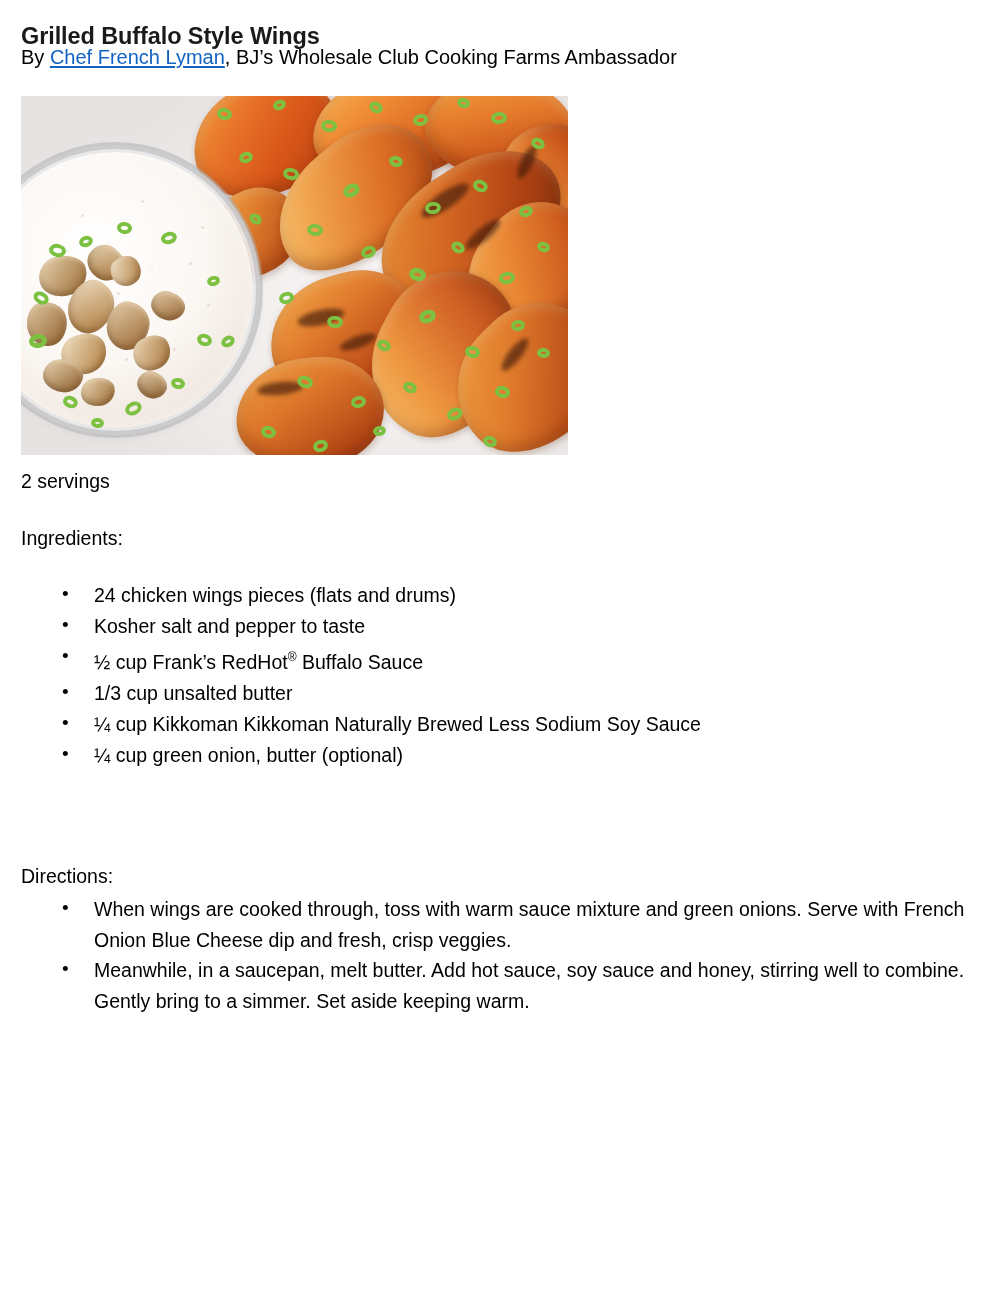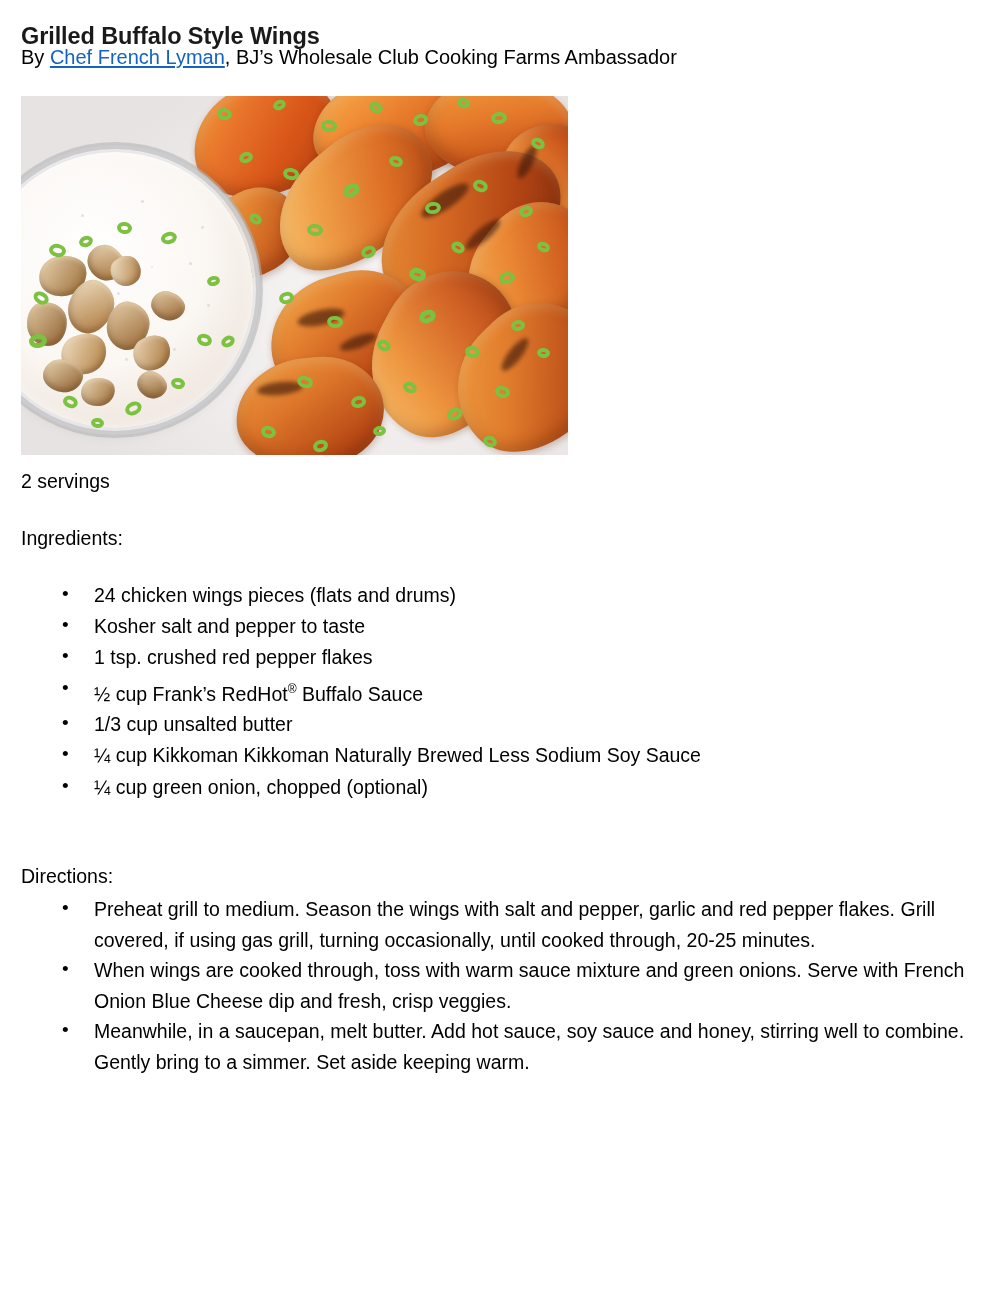--- a/index.html
+++ b/index.html
@@ -343,27 +343,25 @@
         </div>
     </div>
   </div>
 
   <div class="servings">2 servings</div>
 
   <div class="section-label" id="ingredients-label">Ingredients:</div>
   <ul class="bullet-list" id="ingredients-list">
       <li class="bullet-item">24 chicken wings pieces (flats and drums)</li>
       <li class="bullet-item">Kosher salt and pepper to taste</li>
-      <li class="bullet-item">1 tsp. crushed red pepper flakes</li>
       <li class="bullet-item">½ cup Frank’s RedHot<span class="reg">®</span> Buffalo  Sauce</li>
       <li class="bullet-item">1/3 cup unsalted butter</li>
       <li class="bullet-item">¼ cup Kikkoman Kikkoman Naturally Brewed Less Sodium Soy Sauce</li>
-      <li class="bullet-item">¼ cup green onion, chopped (optional)</li>
+      <li class="bullet-item">¼ cup green onion, butter (optional)</li>
     </ul>
 
   <div class="section-label" id="directions-label">Directions:</div>
   <ul class="bullet-list" id="directions-list">
-      <li class="bullet-item">Preheat grill to medium. Season the wings with salt and pepper, garlic and red pepper flakes. Grill covered, if using gas grill, turning occasionally, until cooked through, 20-25 minutes.</li>
       <li class="bullet-item">When wings are cooked through, toss with warm sauce mixture and green onions. Serve with French Onion Blue Cheese dip and fresh, crisp veggies.</li>
       <li class="bullet-item">Meanwhile, in a saucepan, melt butter. Add hot sauce, soy sauce and honey, stirring well to combine. Gently bring to a simmer. Set aside keeping warm.</li>
     </ul>
 
 </div>
 
 </body></html>

